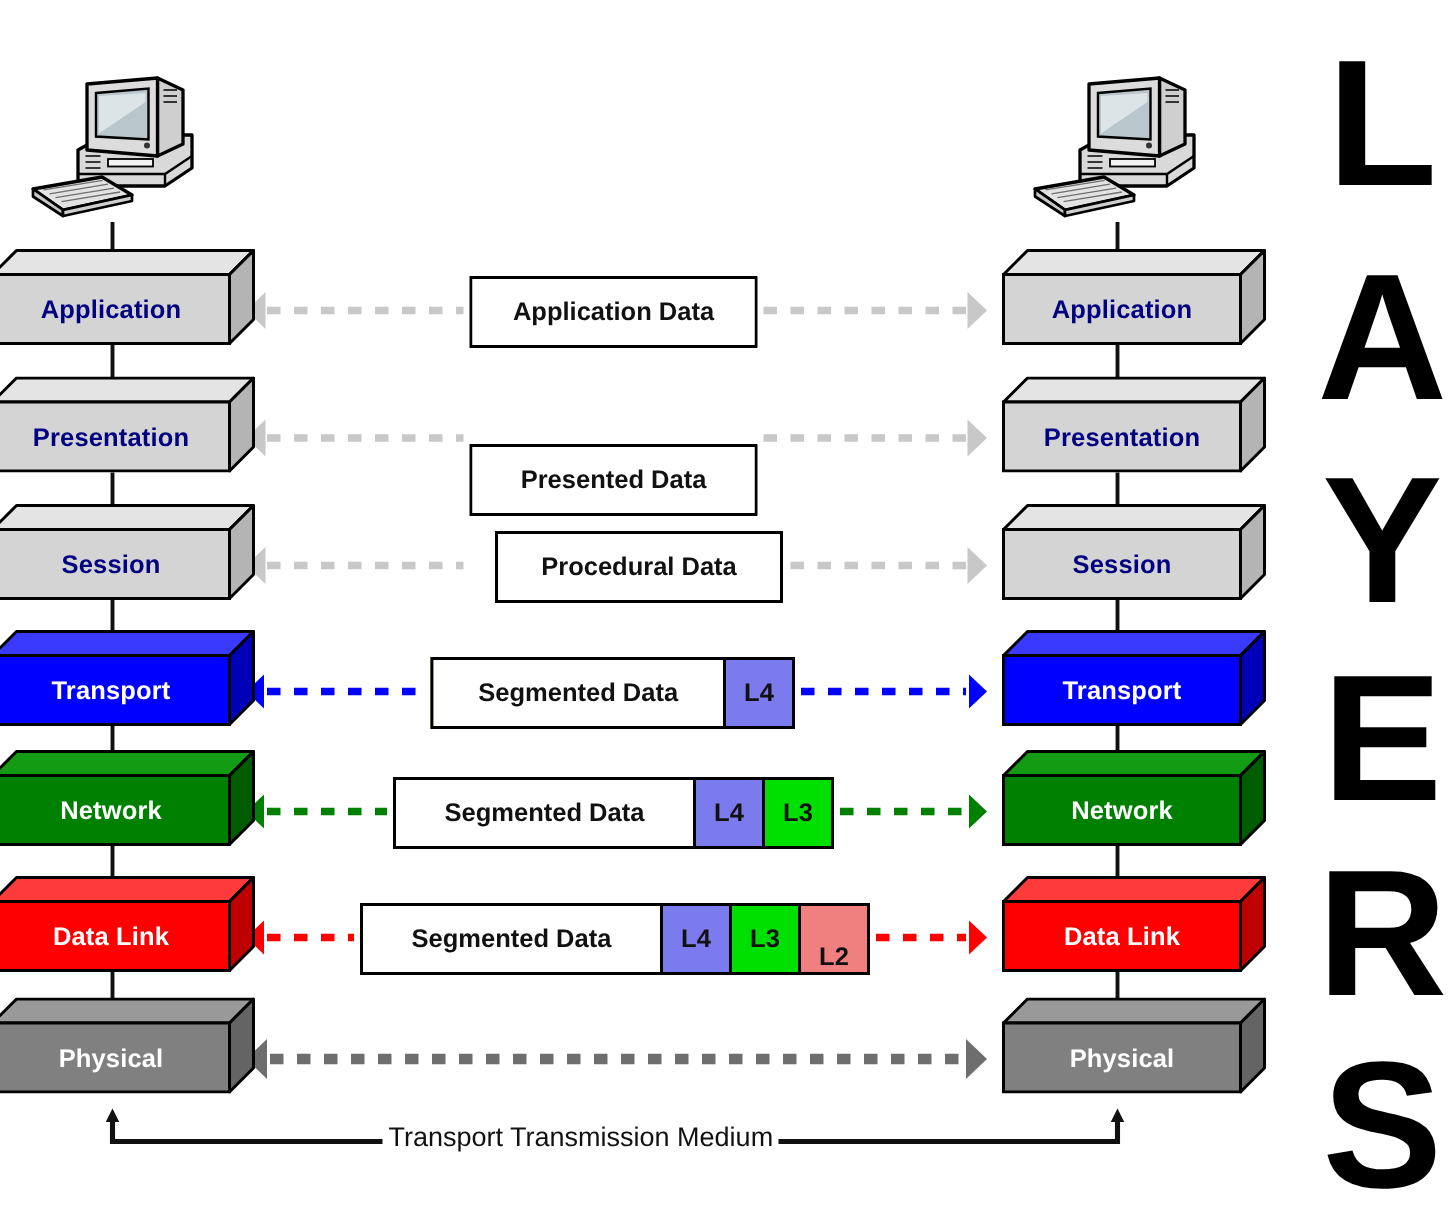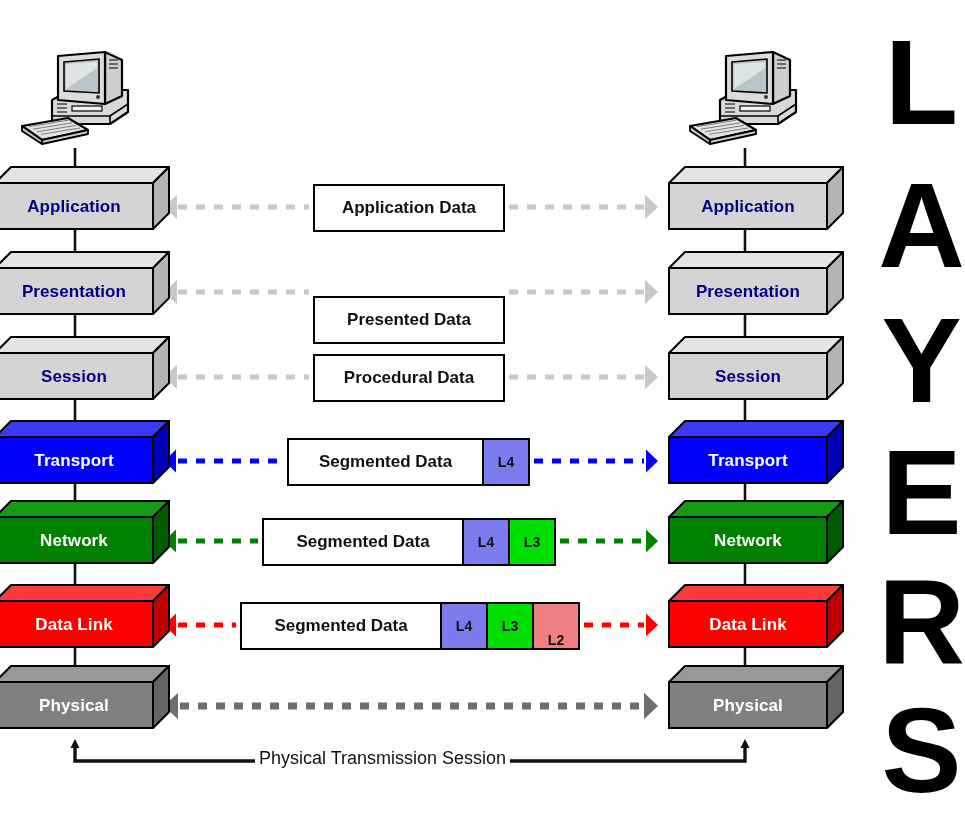--- a/index.html
+++ b/index.html
@@ -24,21 +24,21 @@
   }
   .pkt-main{
     flex:1 1 auto;display:flex;align-items:center;justify-content:center;
     background:#fff;
   }
   .pkt-main span{font-weight:bold;font-size:17px;color:#111;white-space:nowrap;}
   .pkt-seg{
     width:46px;display:flex;align-items:center;justify-content:center;
     border-left:2px solid #000;box-sizing:border-box;
   }
-  .pkt-seg span{font-weight:bold;font-size:14px;color:#111;}
+  .pkt-seg span{font-weight:bold;font-size:17px;color:#111;}
 
   
   svg.overlay{position:absolute;left:0;top:0;width:965px;height:813px;pointer-events:none;}
 
   
   .layers-col{position:absolute;left:878px;top:0;width:87px;height:813px;}
   .layers-col .ltr{
     position:absolute;left:0;width:87px;text-align:center;
     font-family:"Liberation Sans", sans-serif;
     font-weight:bold;color:#000;font-size:120px;line-height:1;
@@ -325,21 +325,21 @@
       <div class="pkt" style="left: 313px; top: 184px; width: 192px;">
         <div class="pkt-main">
           <span>Application Data</span>
         </div>
       </div>
       <div class="pkt" style="left: 313px; top: 269px; width: 192px; margin-top: 27px;">
         <div class="pkt-main">
           <span>Presented Data</span>
         </div>
       </div>
-      <div class="pkt" style="left: 313px; top: 354px; width: 192px;">
+      <div class="pkt" style="left: 330px; top: 354px; width: 192px;">
         <div class="pkt-main">
           <span>Procedural Data</span>
         </div>
       </div>
       <div class="pkt" style="left: 287px; top: 438px; width: 243px;">
         <div class="pkt-main">
           <span>Segmented Data</span>
         </div>
         <div class="pkt-seg" style="background: rgb(123, 123, 238);">
           <span>L4</span>
@@ -365,21 +365,21 @@
         </div>
         <div class="pkt-seg" style="background: rgb(0, 224, 0);">
           <span>L3</span>
         </div>
         <div class="pkt-seg" style="background: rgb(240, 128, 128); align-items: flex-end;">
           <span>L2</span>
         </div>
       </div>
     </div>
 
-  <div class="medium-cap" style="left:255px;top:748px;">Physical Transmission Session</div>
+  <div class="medium-cap" style="left:255px;top:748px;">Transport Transmission Medium</div>
 
   <div class="layers-col">
       <div class="ltr" style="top: 22px;">L</div>
       <div class="ltr" style="top: 165px;">A</div>
       <div class="ltr" style="top: 300px;">Y</div>
       <div class="ltr" style="top: 432px;">E</div>
       <div class="ltr" style="top: 562px;">R</div>
       <div class="ltr" style="top: 690px;">S</div>
     </div>
 

